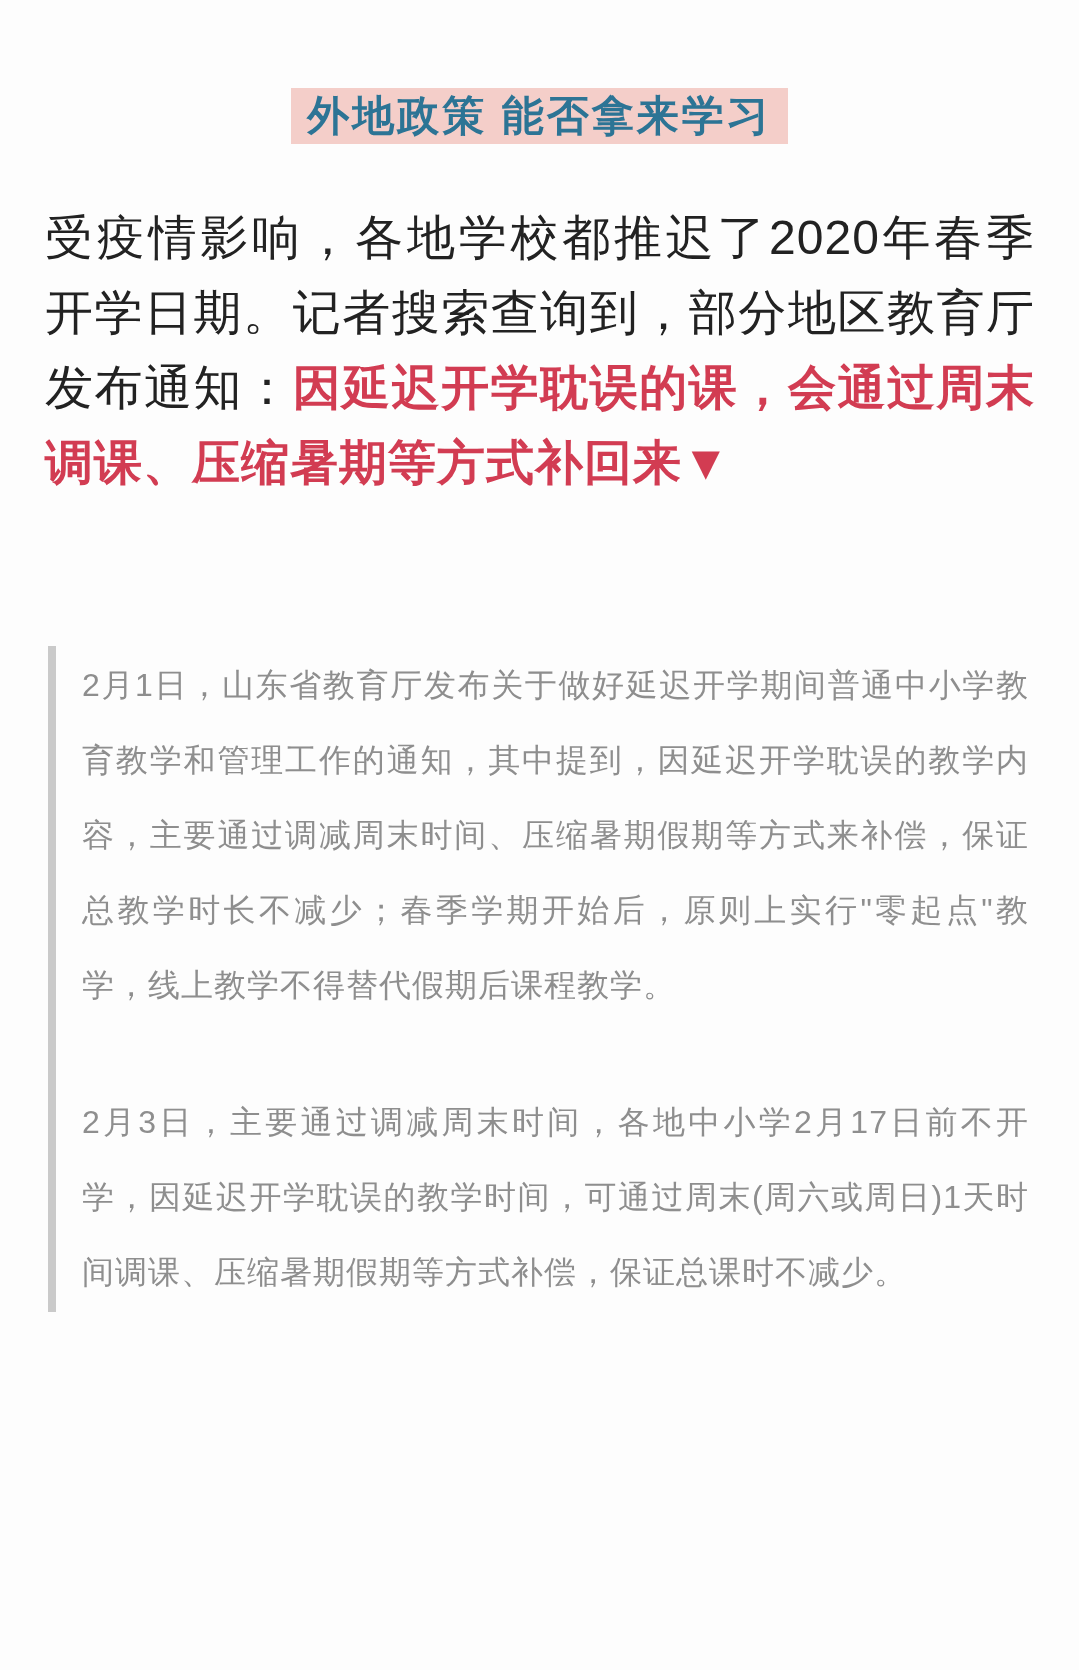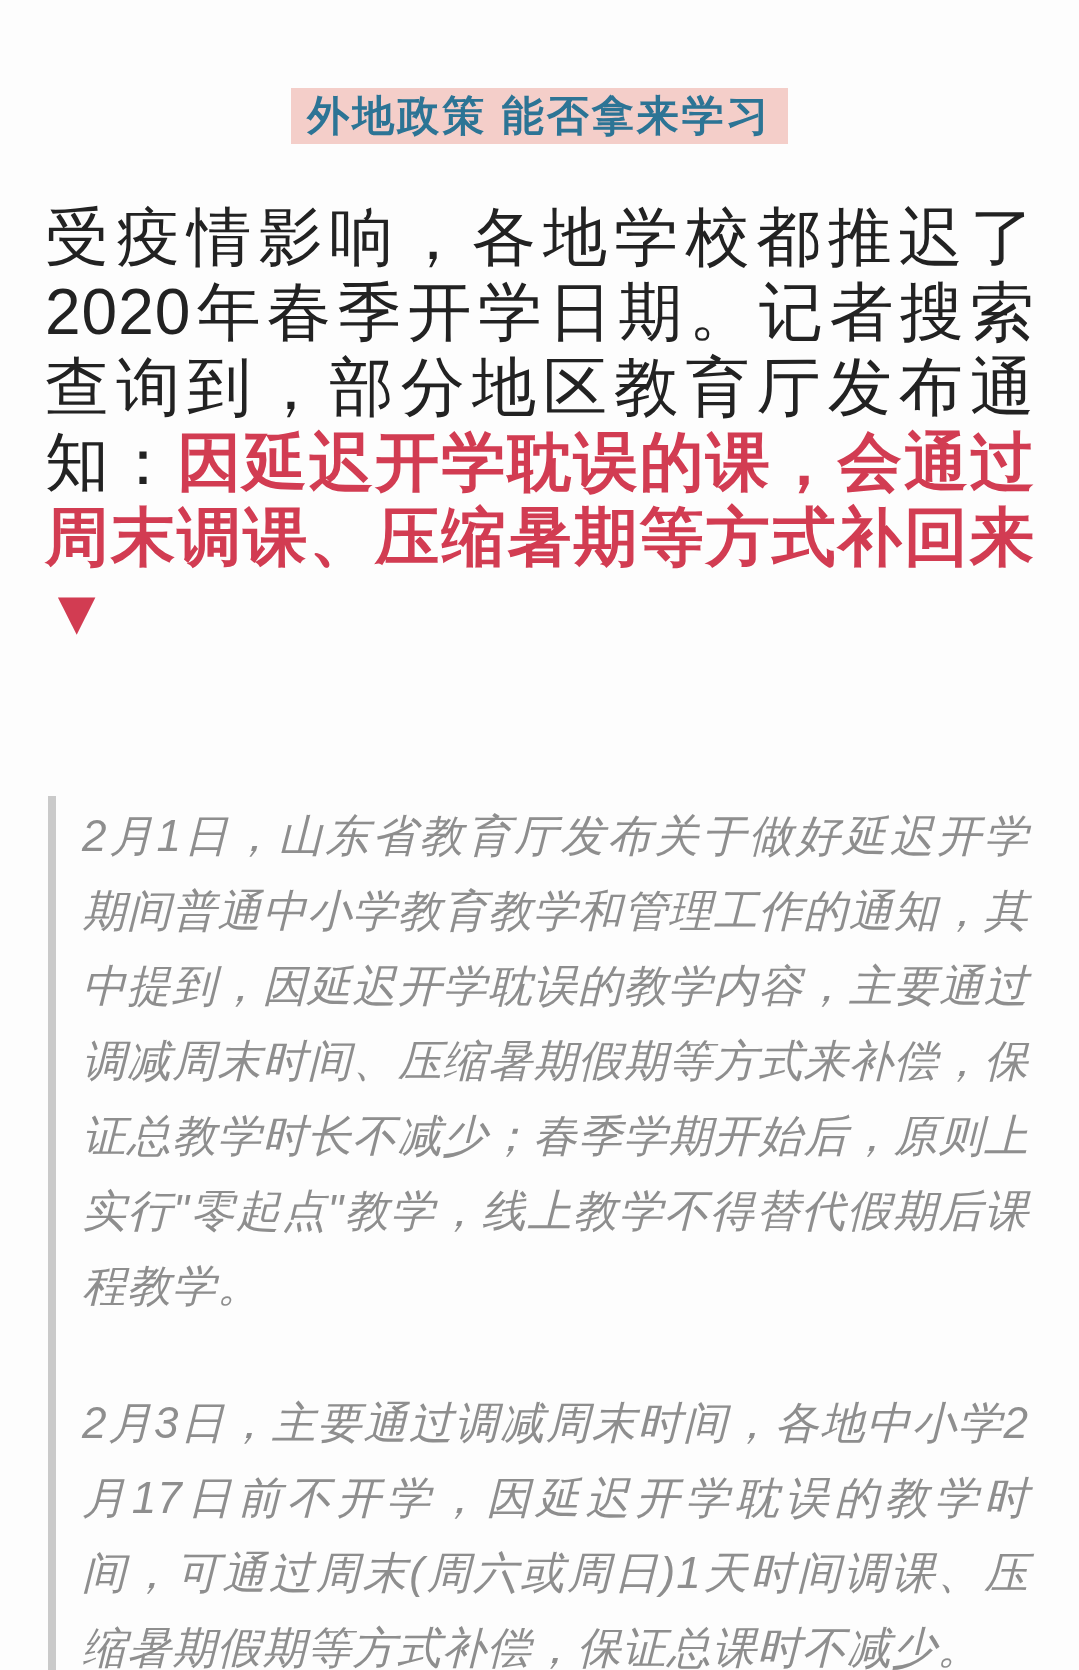--- a/index.html
+++ b/index.html
@@ -25,40 +25,39 @@
     color: #2c7495;
     font-size: 42px;
     font-weight: bold;
     line-height: 56px;
     padding: 0 16px;
     letter-spacing: 3px;
     white-space: nowrap;
   }
   .intro {
     margin: 56px 44px 0 45px;
-    font-size: 64px;
+    font-size: 48px;
     line-height: 75px;
     color: #222222;
     text-align: justify;
     letter-spacing: 1px;
   }
   .intro-emphasis {
     color: #d23c52;
     font-weight: bold;
   }
   .quote {
     margin: 146px 50px 0 48px;
     border-left: 8px solid #cacaca;
     padding: 2px 0 2px 26px;
     color: #8e8e8e;
-    font-size: 44px;
+    font-size: 32px;
     line-height: 75px;
     text-align: justify;
     letter-spacing: 1px;
-    font-style: italic;
   }
   .quote-para {
     margin: 0;
   }
   .quote-para + .quote-para {
     margin-top: 62px;
   }
 </style>
 </head>
 <body>

